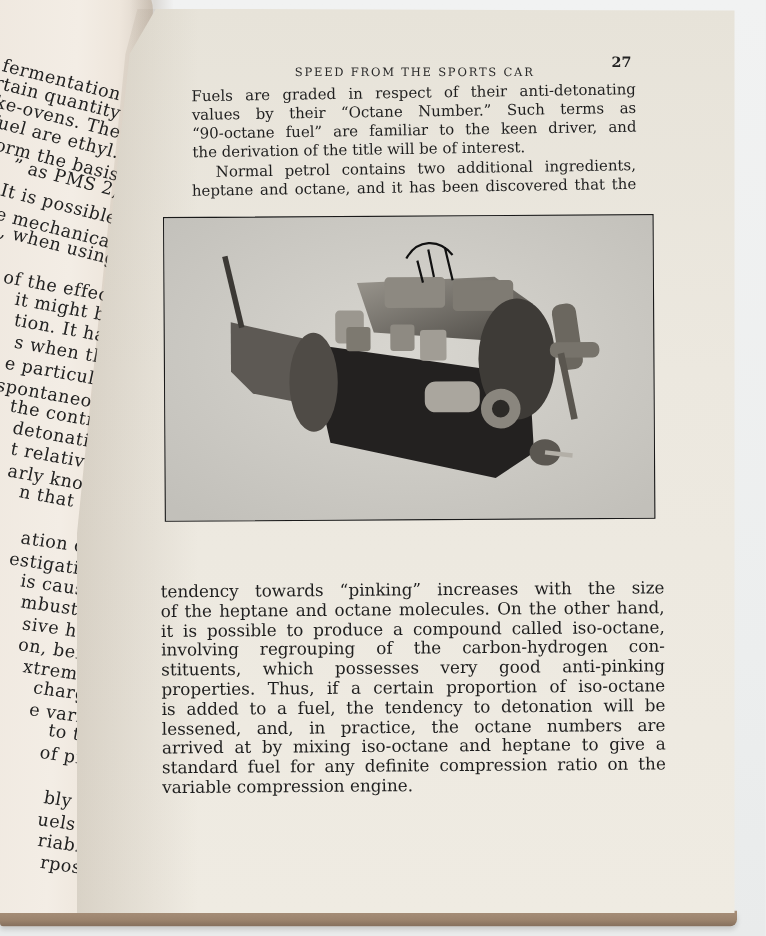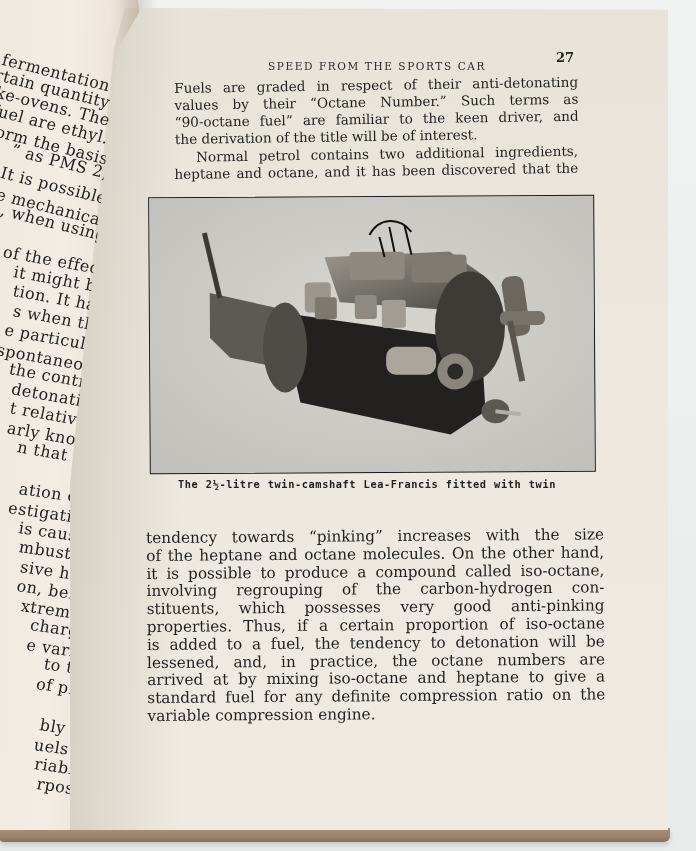--- a/index.html
+++ b/index.html
@@ -206,21 +206,20 @@
     <path d="M360,125 L372,185" stroke="#5a564f" stroke-width="6"></path>
 
     <rect x="236" y="150" width="50" height="28" rx="10" fill="#aaa69e"></rect>
 
     <ellipse cx="345" cy="215" rx="14" ry="12" fill="#5b5751"></ellipse>
     <line x1="345" y1="215" x2="370" y2="218" stroke="#b3afa7" stroke-width="4"></line>
   </svg>
 </div>
 
 <div class="caption">
-  <span class="line first">The 2½-litre twin-camshaft Lea-Francis fitted with twin</span>
 </div>
 
 <div class="para p3">
   <span class="line">tendency towards “pinking” increases with the size</span>
   <span class="line">of the heptane and octane molecules.  On the other hand,</span>
   <span class="line">it is possible to produce a compound called iso-octane,</span>
   <span class="line">involving regrouping of the carbon-hydrogen con-</span>
   <span class="line">stituents, which possesses very good anti-pinking</span>
   <span class="line">properties.  Thus, if a certain proportion of iso-octane</span>
   <span class="line">is added to a fuel, the tendency to detonation will be</span>

